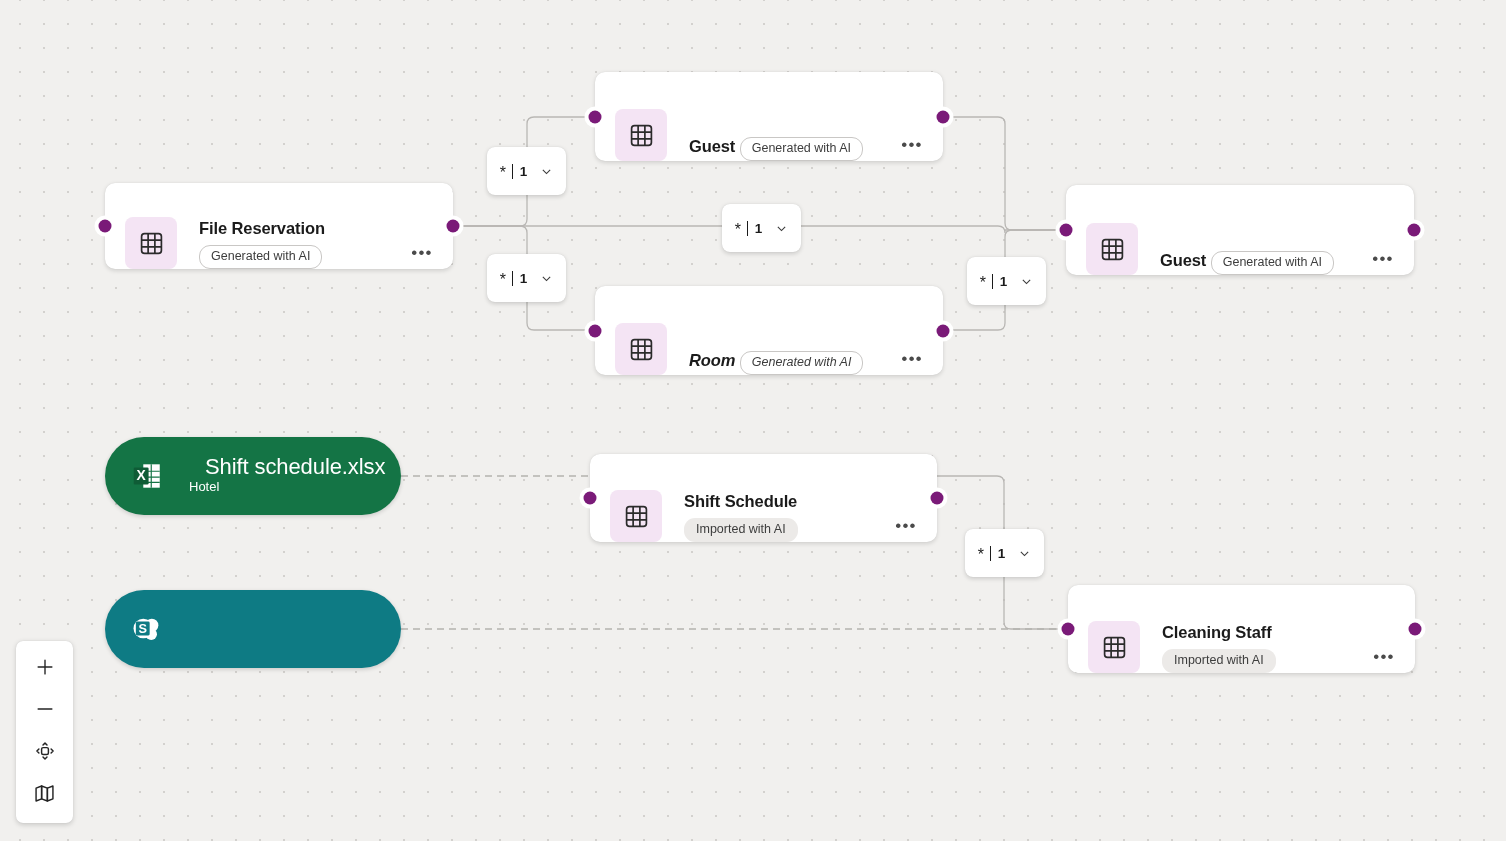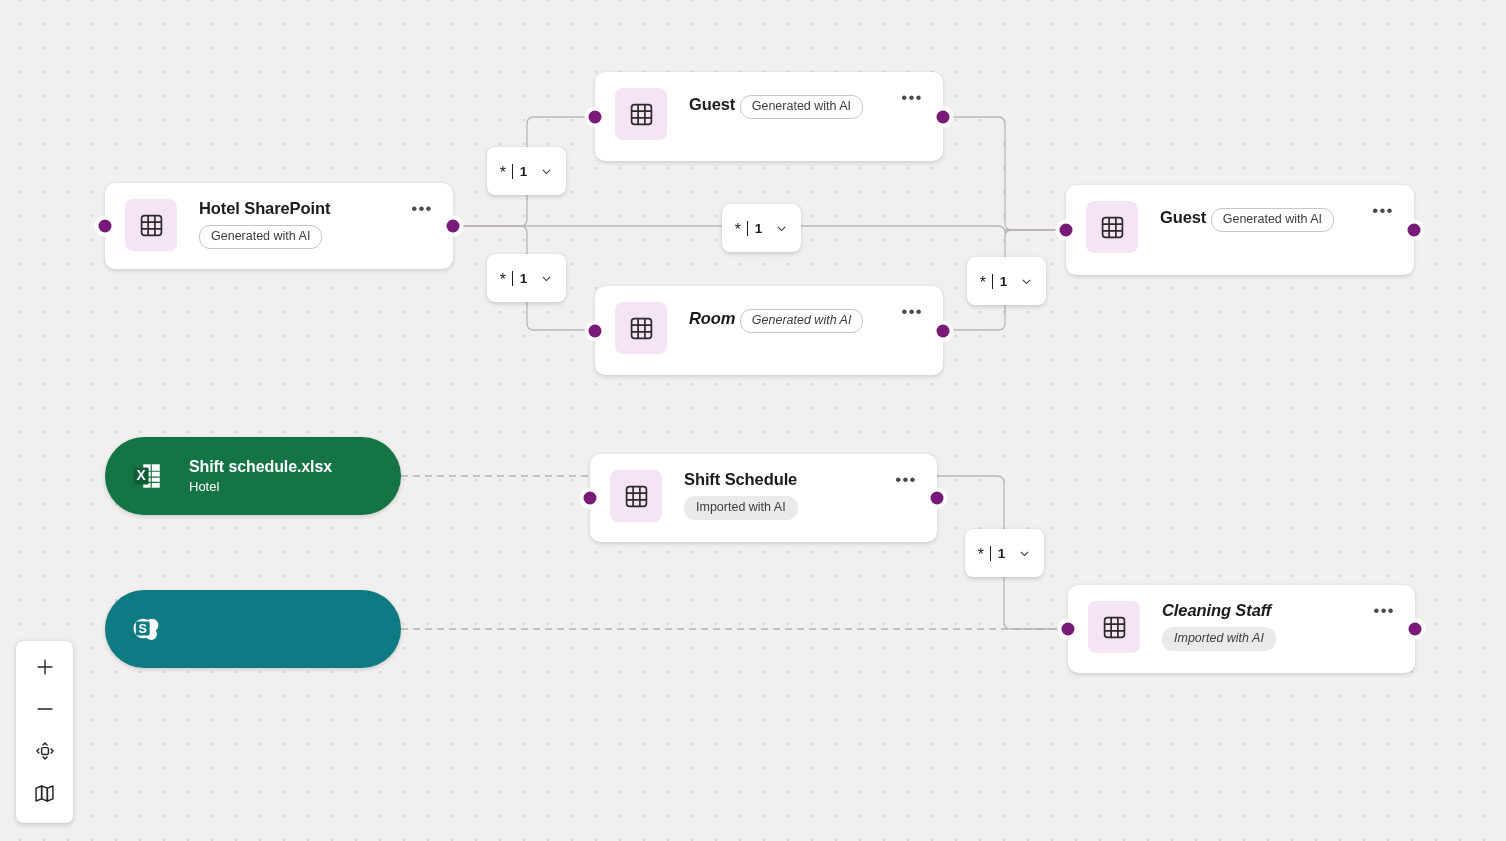--- a/index.html
+++ b/index.html
@@ -30,21 +30,21 @@
     pointer-events: none;
   }
 
   
   .node {
     position: absolute;
     background: #ffffff;
     border-radius: 10px;
     box-shadow: 0 1.5px 4px rgba(0,0,0,.13), 0 0 1px rgba(0,0,0,.10);
     display: flex;
-    align-items: flex-start;
+    align-items: flex-end;
     padding: 16px 18px 0 20px;
   }
 
   .node-icon {
     width: 52px;
     height: 52px;
     border-radius: 8px;
     background: #f4e4f4;
     display: flex;
     align-items: center;
@@ -121,22 +121,22 @@
   .pill.excel      { background: #147445; }
   .pill.sharepoint { background: #0e7b84; }
 
   .pill-icon {
     width: 40px; height: 40px;
     flex: 0 0 auto;
     display: flex; align-items: center; justify-content: center;
   }
   .pill-text { margin-left: 22px; }
   .pill-title {
-    font-size: 16px; font-weight: bold; line-height: 19px;
-    letter-spacing: -.1px; white-space: nowrap;
+    font-size: 22px; font-weight: normal; line-height: 19px;
+    letter-spacing: -.1px; white-space: nowrap; margin-left: 16px;
   }
   .pill-sub { font-size: 13px; line-height: 16px; margin-top: 3px; }
 
   
   .card-chip {
     position: absolute;
     background: #ffffff;
     border-radius: 8px;
     box-shadow: 0 1.5px 4px rgba(0,0,0,.15), 0 0 1px rgba(0,0,0,.10);
     display: flex;
@@ -205,21 +205,21 @@
 
   <div class="node" style="left:105px; top:183px; width:348px; height:86px;">
     <span class="port left"></span>
     <span class="node-icon">
       <svg width="27" height="27" viewBox="0 0 24 24" fill="none" stroke="#2b2b2b" stroke-width="1.5">
         <rect x="3.2" y="3.2" width="17.6" height="17.6" rx="2.6"></rect>
         <path d="M3.2 9h17.6M3.2 15h17.6M9 3.2v17.6M15 3.2v17.6"></path>
       </svg>
     </span>
     <span class="node-text">
-      <span class="node-title">Hotel SharePoint</span>
+      <span class="node-title">File Reservation</span>
       <span class="badge generated">Generated with AI</span>
     </span>
     <span class="node-menu">•••</span>
     <span class="port right"></span>
   </div>
 
   <div class="node" style="left:595px; top:72px; width:348px; height:89px;">
     <span class="port left"></span>
     <span class="node-icon">
       <svg width="27" height="27" viewBox="0 0 24 24" fill="none" stroke="#2b2b2b" stroke-width="1.5">
@@ -276,21 +276,21 @@
       </svg>
     </span>
     <span class="node-text">
       <span class="node-title">Shift Schedule</span>
       <span class="badge imported">Imported with AI</span>
     </span>
     <span class="node-menu">•••</span>
     <span class="port right"></span>
   </div>
 
-  <div class="node" style="left:1068px; top:585px; width:347px; height:88px;font-style:italic;">
+  <div class="node" style="left:1068px; top:585px; width:347px; height:88px;">
     <span class="port left"></span>
     <span class="node-icon">
       <svg width="27" height="27" viewBox="0 0 24 24" fill="none" stroke="#2b2b2b" stroke-width="1.5">
         <rect x="3.2" y="3.2" width="17.6" height="17.6" rx="2.6"></rect>
         <path d="M3.2 9h17.6M3.2 15h17.6M9 3.2v17.6M15 3.2v17.6"></path>
       </svg>
     </span>
     <span class="node-text">
       <span class="node-title">Cleaning Staff</span>
       <span class="badge imported">Imported with AI</span>

